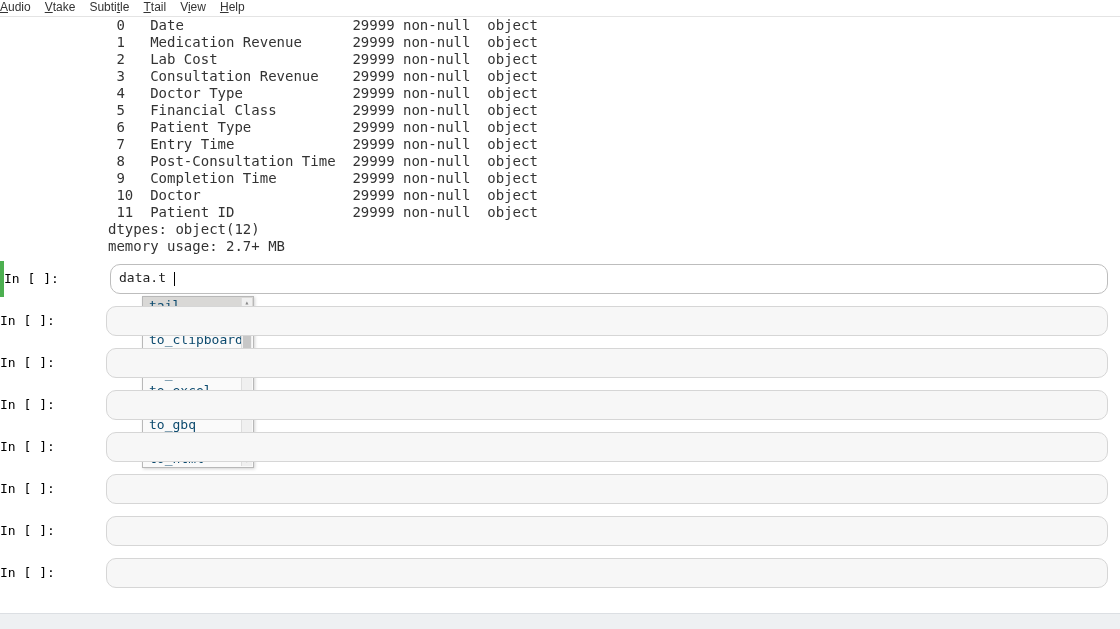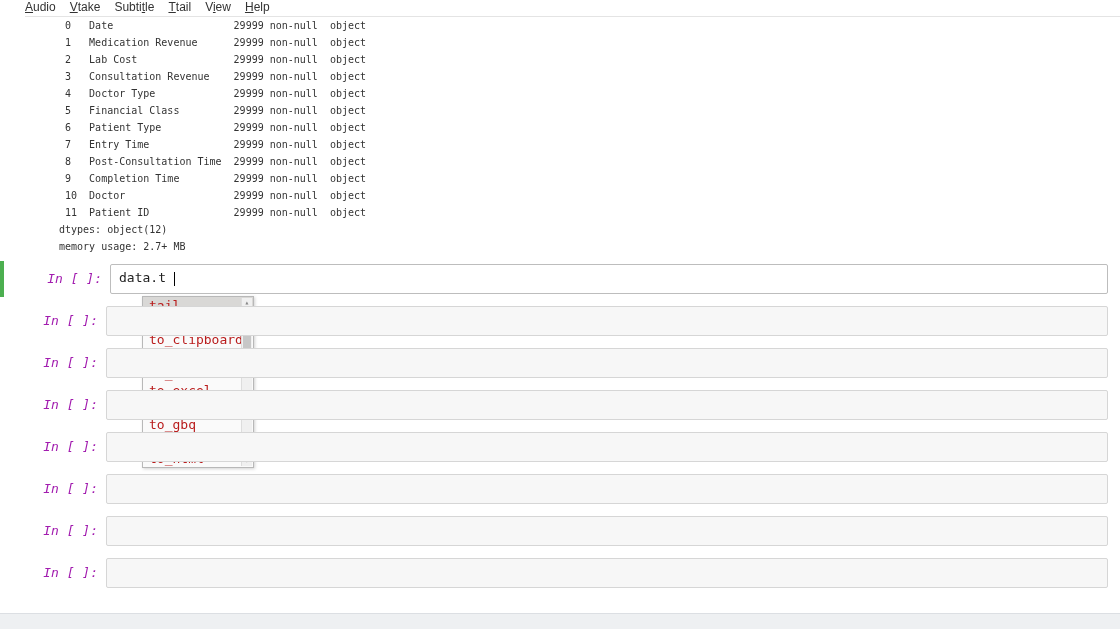--- a/index.html
+++ b/index.html
@@ -11,64 +11,61 @@
       height: 629px;
       overflow: hidden;
     }
     .menubar {
       display: flex;
       gap: 14px;
       padding: 0 0 2px 0;
       font-size: 12px;
       color: #333;
       border-bottom: 1px solid #e4e4e4;
-      margin-left: 25px;
     }
     .menubar span { cursor: pointer; }
     .menubar span u { text-decoration: underline; }
 
     .notebook-area {
       padding-top: 0;
     }
 
     .output-pre {
       font-family: "DejaVu Sans Mono", "Courier New", monospace;
-      font-size: 10px;
+      font-size: 14px;
       line-height: 17px;
       white-space: pre;
       color: #333;
-      margin-left: 59px;
+      margin-left: 108px;
     }
 
     .cell {
       display: flex;
       align-items: flex-start;
       margin: 6px 0;
       padding: 3px 12px 3px 0;
     }
     .cell.selected {
       border-left: 4px solid #4caf50;
       background: #fff;
     }
     .prompt {
       width: 106px;
       min-width: 106px;
-      text-align: right;
-      color: #a21caf;
+      color: #000000;
       font-family: "DejaVu Sans Mono", "Courier New", monospace;
       font-size: 13px;
       padding-right: 8px;
       padding-top: 7px;
-      font-style: italic;
     }
     .cell-input {
       flex: 1;
       border: 1px solid #d6d6d6;
       background: #f7f7f7;
-      border-radius: 2px;
+      border-radius: 10px;
       min-height: 30px;
       padding: 5px 8px;
       font-family: "DejaVu Sans Mono", "Courier New", monospace;
       font-size: 13px;
       color: #222;
       position: relative;
     }
     .cell.selected .cell-input {
       background: #fff;
       border: 1px solid #bdbdbd;
@@ -96,21 +93,21 @@
       font-size: 13px;
     }
     .completer-wrap { position: relative; }
     .completer-list {
       max-height: 174px;
       overflow-y: hidden;
     }
     .completer-item {
       padding: 0 6px;
       line-height: 17px;
-      color: #b91c1c;
+      color: #0c4a6e;
       cursor: pointer;
     }
     .completer-item.highlight {
       background: #d9d8d6;
     }
     .completer-scroll {
       position: absolute;
       right: 1px;
       top: 1px;
       bottom: 1px;

